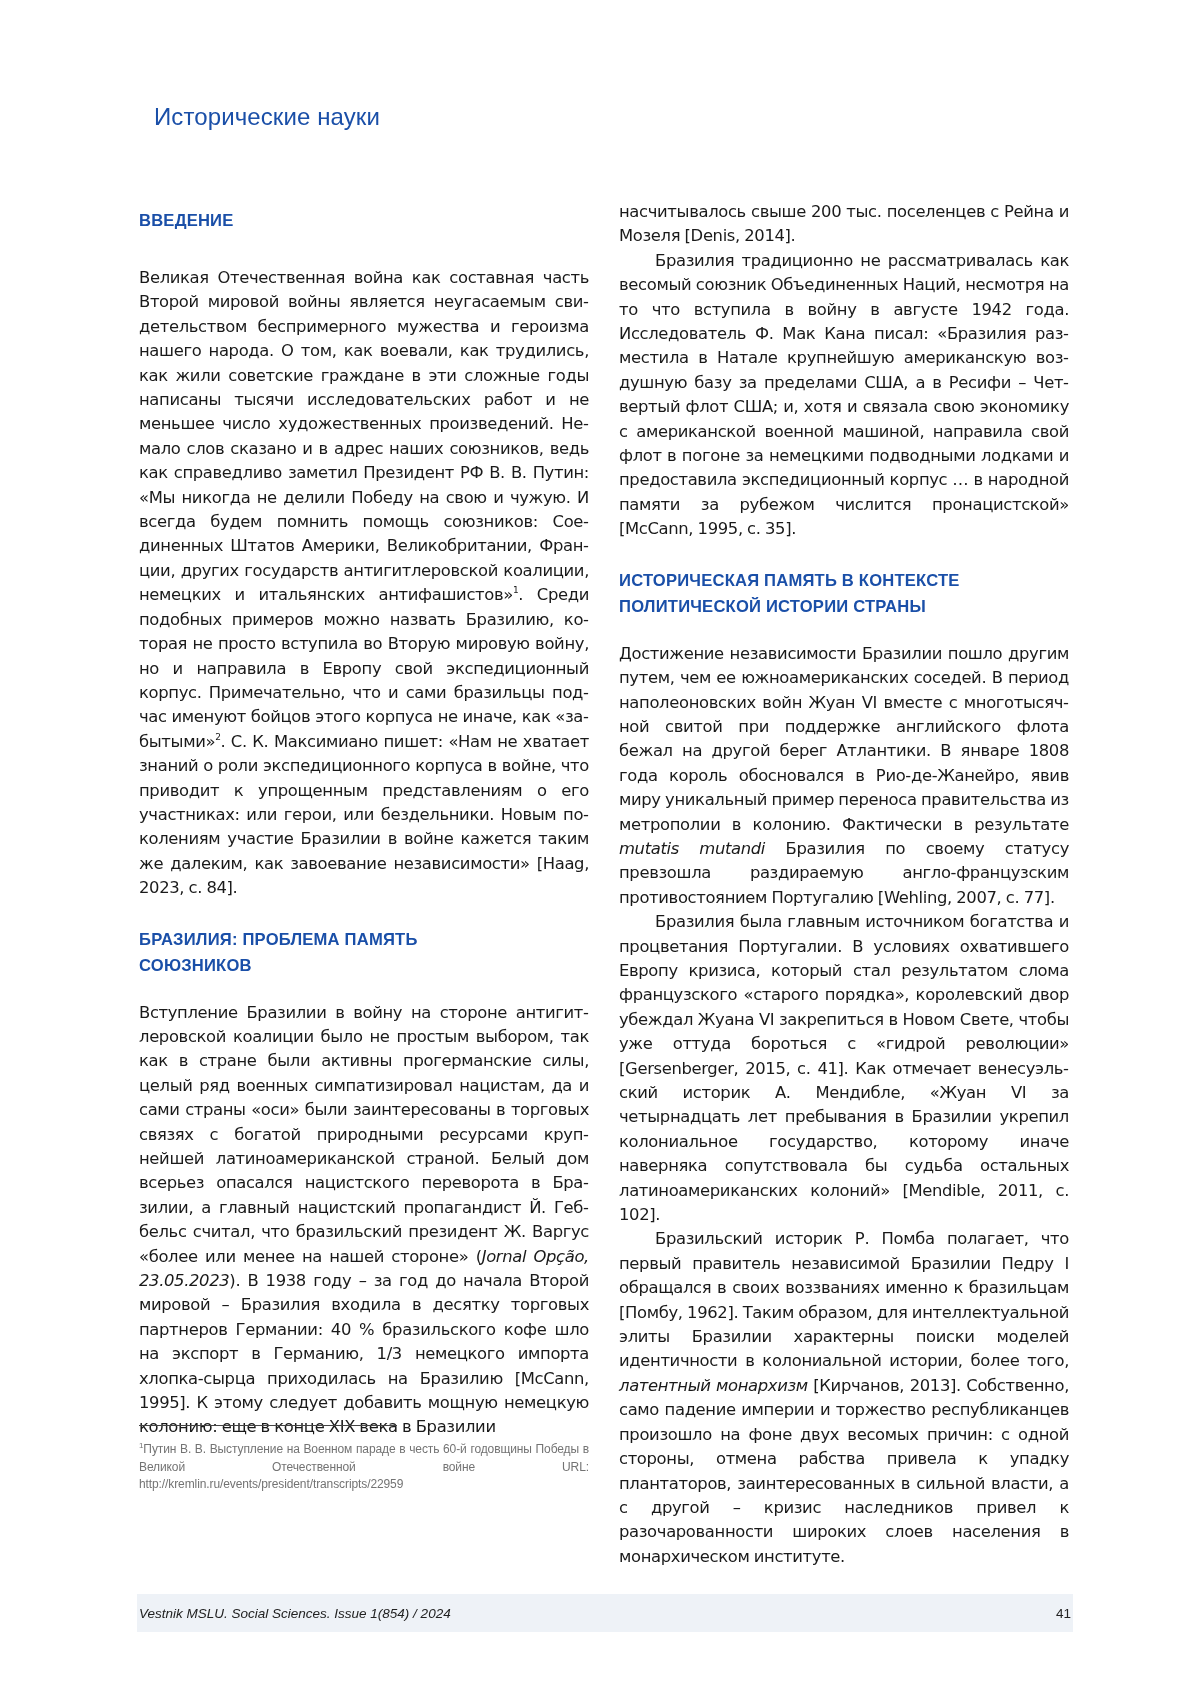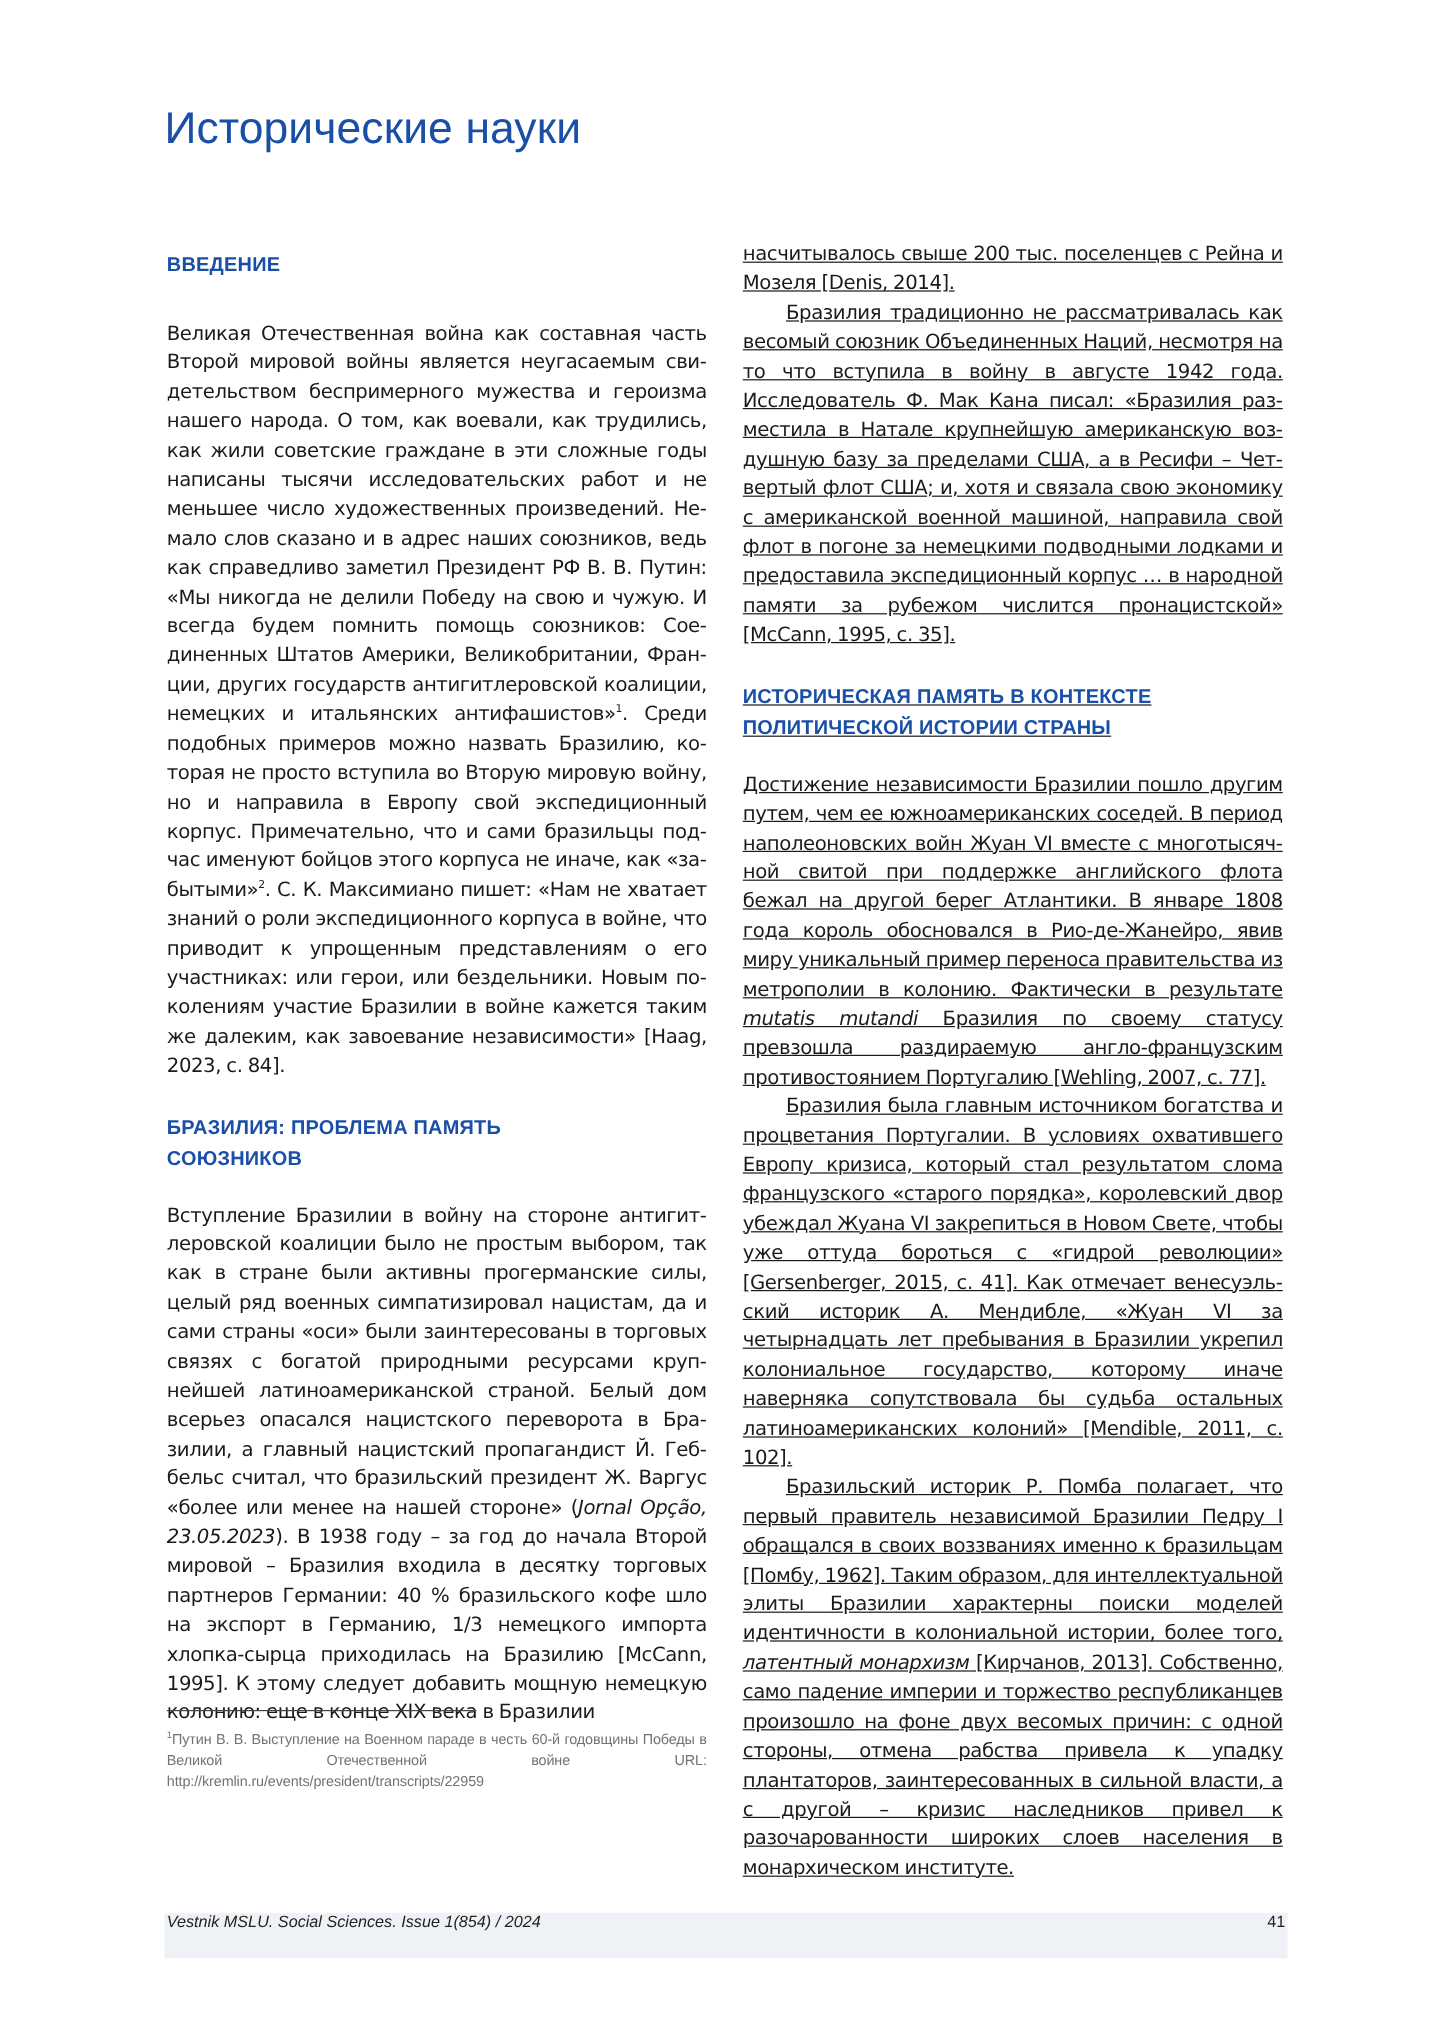--- a/index.html
+++ b/index.html
@@ -1,37 +1,37 @@
 <!DOCTYPE html>
 <html><head>
 <meta charset="utf-8">
 <style>
   html, body { margin: 0; padding: 0; background: #ffffff; }
   body { width: 1200px; height: 1697px; position: relative; overflow: hidden;
          font-family: "DejaVu Sans", sans-serif; color: #1a1a1a; }
-  .section-title { position: absolute; left: 137px; top: 86px; margin: 0;
+  .section-title { position: absolute; left: 137px; top: 86px; margin: 17px;
          font-family: "Liberation Sans", sans-serif; font-weight: normal;
-         font-size: 37px; color: #1a4fa8; letter-spacing: 0.1px; }
+         font-size: 24px; color: #1a4fa8; letter-spacing: 0.1px; }
   .col { position: absolute; top: 208px; width: 450px; }
   .col.left { left: 139px; }
-  .col.right { left: 619px; top: 200px; text-decoration: underline; }
+  .col.right { left: 619px; top: 200px; }
   .col p { margin: 0; font-size: 16.4px; line-height: 24.4px; text-align: justify;
            hyphens: manual; letter-spacing: -0.35px; word-spacing: -0.5px; }
   .col p.indent { text-indent: 36px; }
   h2.heading { margin: 0; font-family: "Liberation Sans", sans-serif; font-weight: bold;
            font-size: 16.6px; line-height: 26px; color: #1a4fa8; letter-spacing: 0.2px; }
   sup { font-size: 9px; line-height: 0; vertical-align: 7px; }
   em { font-style: italic; }
   .fn-rule { position: absolute; left: 139px; top: 1425px; width: 258px; height: 1px; background: #444; }
   .footnotes { position: absolute; left: 139px; top: 1441px; width: 450px; }
   .footnotes p { margin: 0 0 5px 0; font-family: "Liberation Sans", sans-serif;
            font-size: 12px; line-height: 17.5px; color: #737373; text-align: justify; letter-spacing: -0.1px; }
   .footnotes sup { font-size: 8px; vertical-align: 5px; }
   .footer-bar { position: absolute; left: 137px; top: 1594px; width: 936px; height: 38px;
-           background: #eef2f7; display: flex; justify-content: space-between; }
+           background: #eef2f7; display: flex; align-items: center; justify-content: space-between; }
   .footer-journal { font-family: "Liberation Sans", sans-serif; font-style: italic;
            font-size: 13.5px; color: #222; padding-left: 2px; }
   .footer-page { font-family: Liberation Sans, sans-serif; font-size: 13.5px; color: #222; padding-right: 2px; }
 </style>
 </head>
 <body>
 
 <h1 class="section-title">Исторические науки</h1>
 
 <div class="col left">

